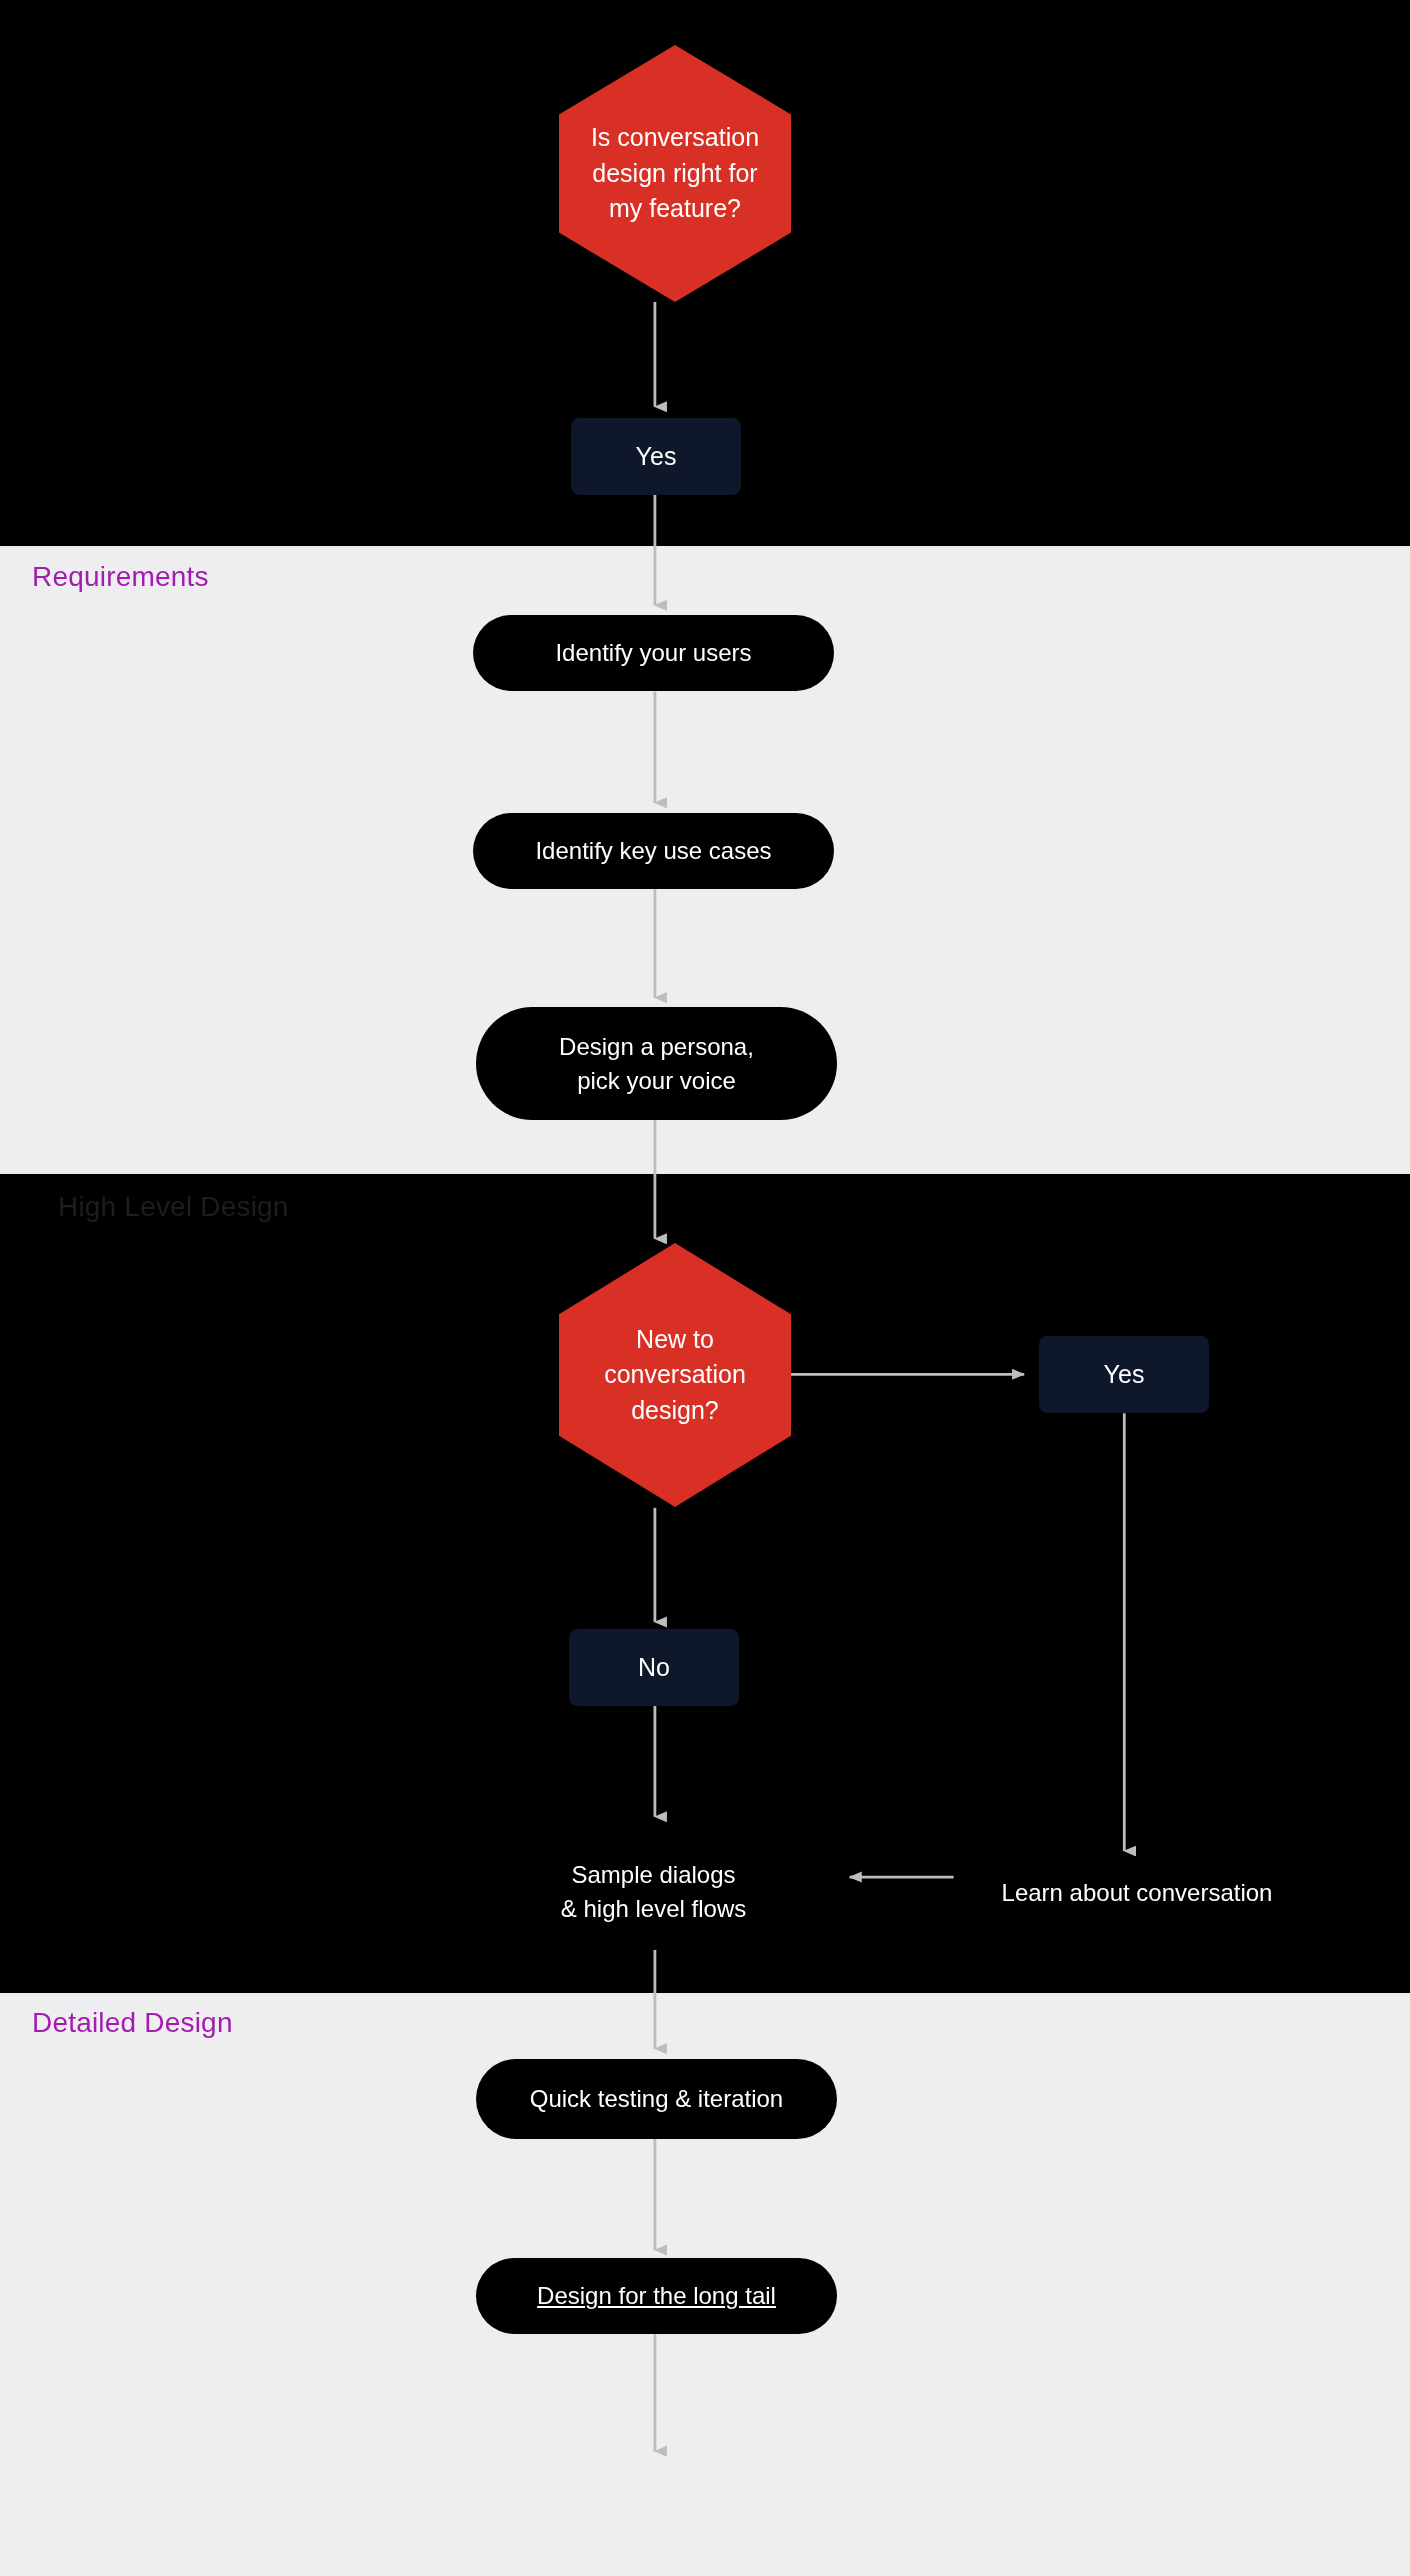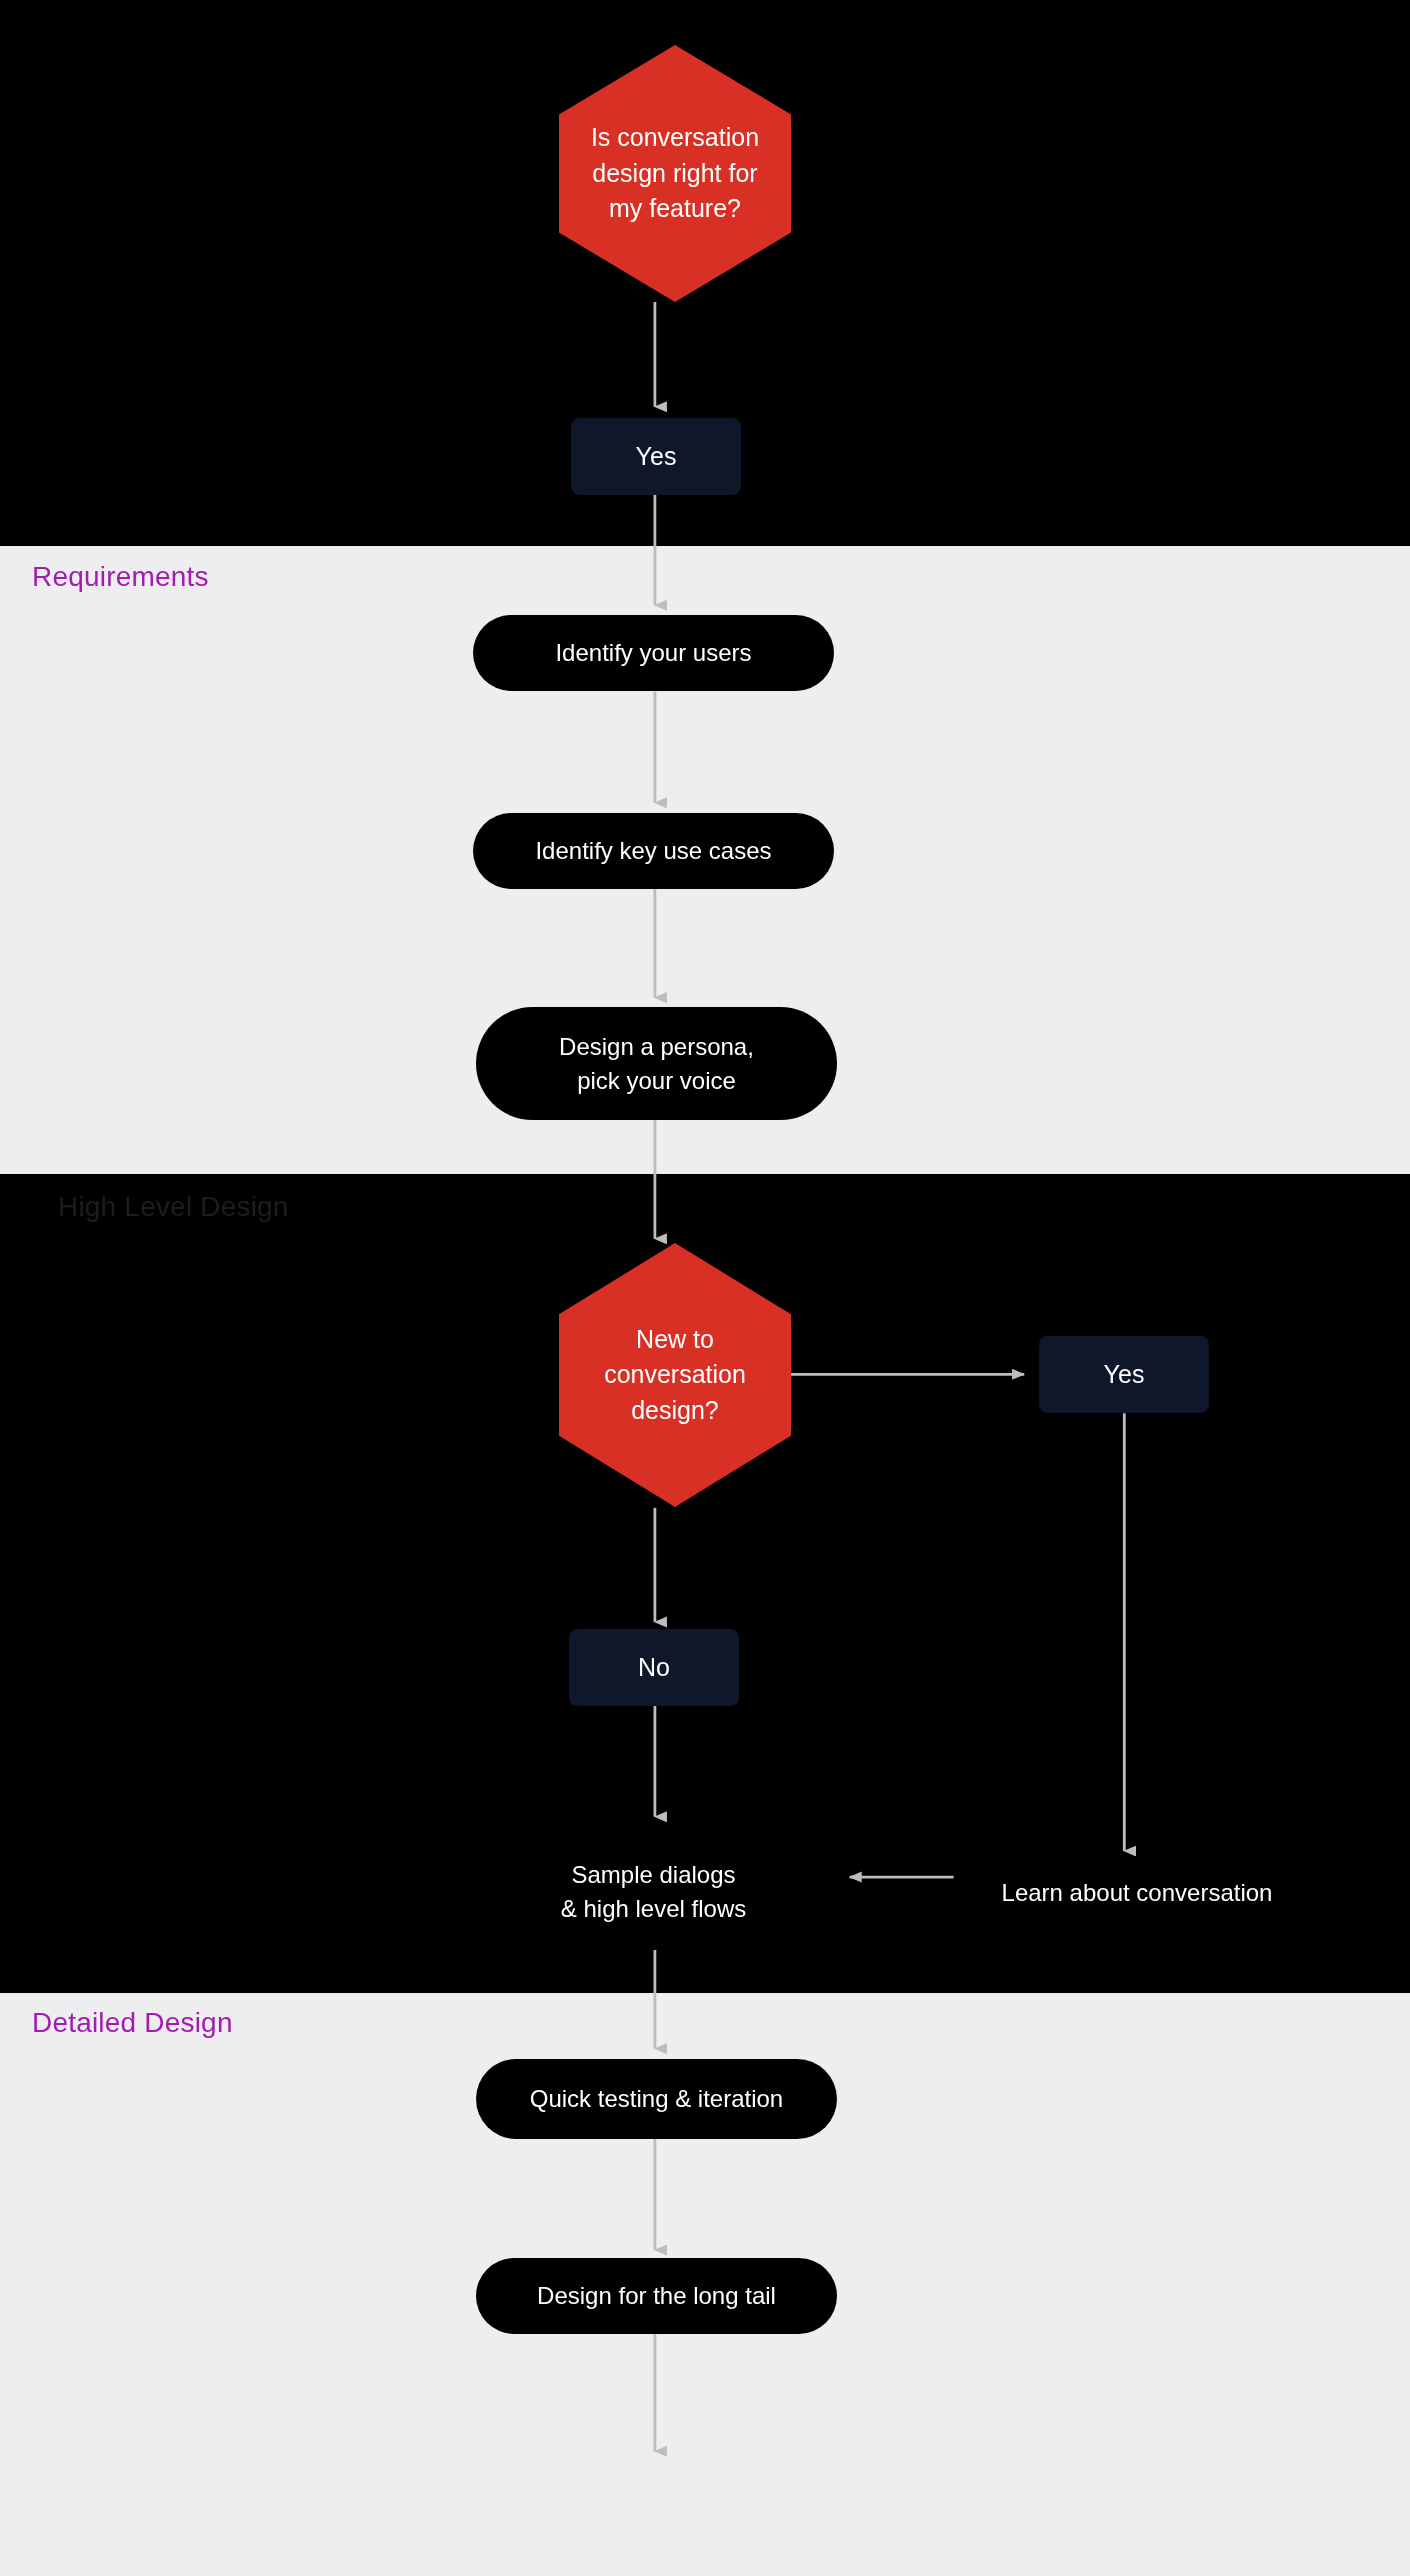--- a/index.html
+++ b/index.html
@@ -194,19 +194,19 @@
   </div>
 
   <div class="node node-pill" style="left:956px; top:1840px; width:362px; height:74px;margin-top:16px;">
     <span>Learn about conversation</span>
   </div>
 
   <div class="node node-pill" style="left:476px; top:2059px; width:361px; height:80px;">
     <span>Quick testing &amp; iteration</span>
   </div>
 
-  <div class="node node-pill" style="left:476px; top:2258px; width:361px; height:76px;">
+  <div class="node node-pill" style="left:476px; top:2258px; width:361px; height:76px;text-decoration:underline;">
     <span>Design for the long tail</span>
   </div>
 
 
 </div>
 
 
 </body></html>

